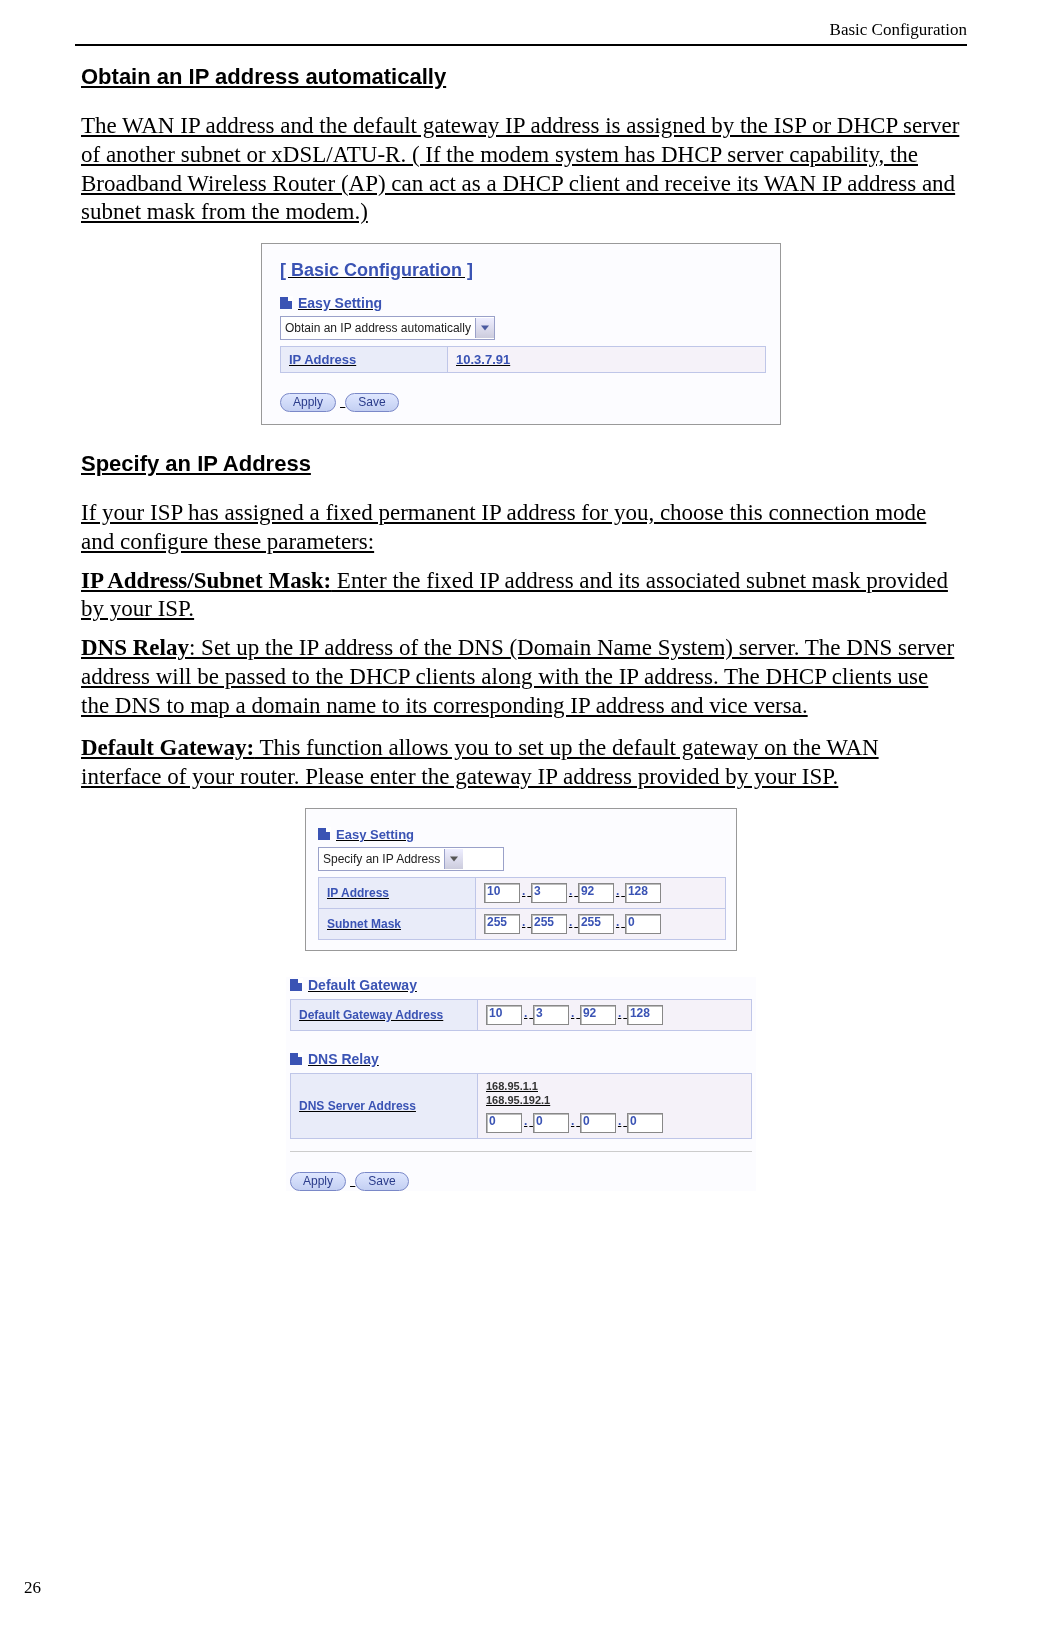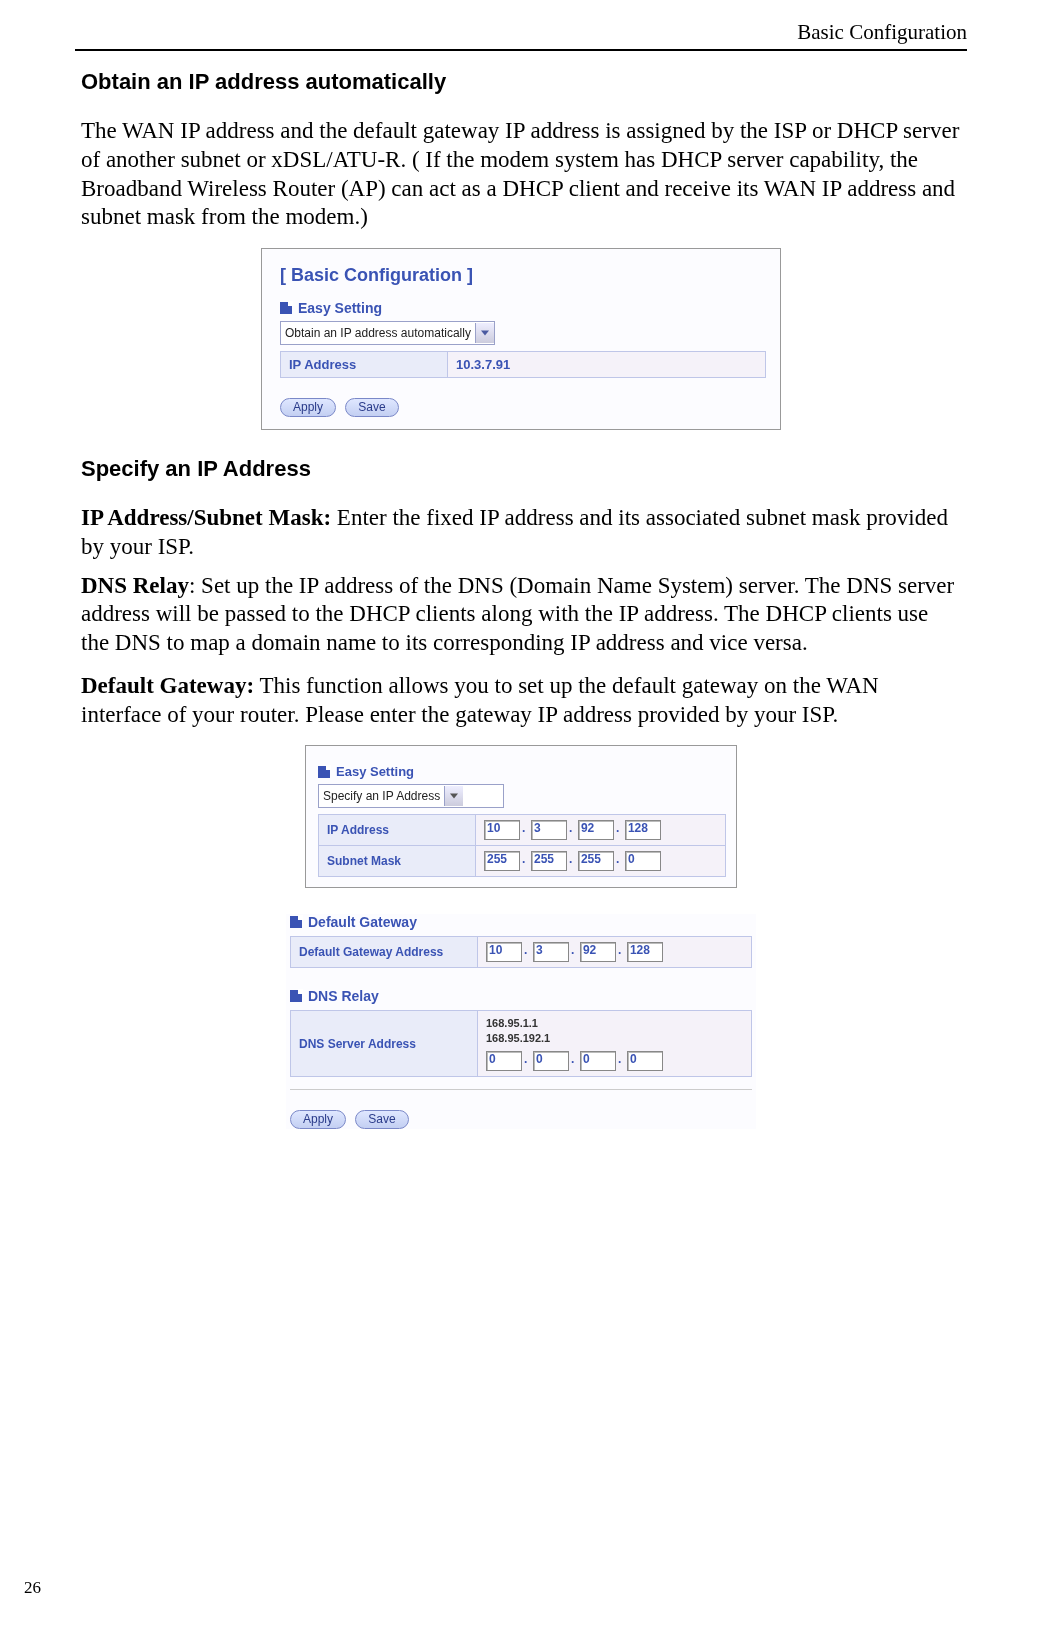--- a/index.html
+++ b/index.html
@@ -11,25 +11,25 @@
     background: #fff;
     width: 1037px;
   }
   .page {
     padding: 20px 70px 20px 75px;
     position: relative;
     min-height: 1570px;
   }
   .header-right {
     text-align: right;
-    font-size: 21px;
+    font-size: 17px;
     padding-bottom: 4px;
   }
   .hr { border-top: 2px solid #000; margin-bottom: 18px; }
-  .section { padding: 0 6px; }
+  .section { padding: 0 6px; text-decoration: underline; }
   h2.subtitle {
     font-family: Arial, Helvetica, sans-serif;
     font-size: 22px;
     font-weight: bold;
     margin: 18px 0 22px 0;
   }
   p.body { font-size: 23px; line-height: 1.25; margin: 0 0 14px 0; }
   p.spaced { margin-bottom: 10px; }
   .bold { font-weight: bold; text-align: center; }
   .page-number {
@@ -197,20 +197,21 @@
 
         <div class="btnrow">
           <span class="pill">Apply</span>
           <span class="pill">Save</span>
         </div>
       </div>
     </div>
 
     <h2 class="subtitle">Specify an IP Address</h2>
 
+    <p class="body spaced">If your ISP has assigned a fixed permanent IP address for you, choose this connection mode and configure these parameters:</p>
 
     <p class="body spaced">
       <span class="bold">IP Address/Subnet Mask:</span><span> Enter the fixed IP address and its associated subnet mask provided by your ISP.</span>
     </p>
 
     <p class="body">
       <span class="bold">DNS Relay</span><span>: Set up the IP address of the DNS (Domain Name System) server. The DNS server address will be passed to the DHCP clients along with the IP address. The DHCP clients use the DNS to map a domain name to its corresponding IP address and vice versa.</span>
     </p>
 
     <p class="body spaced">

